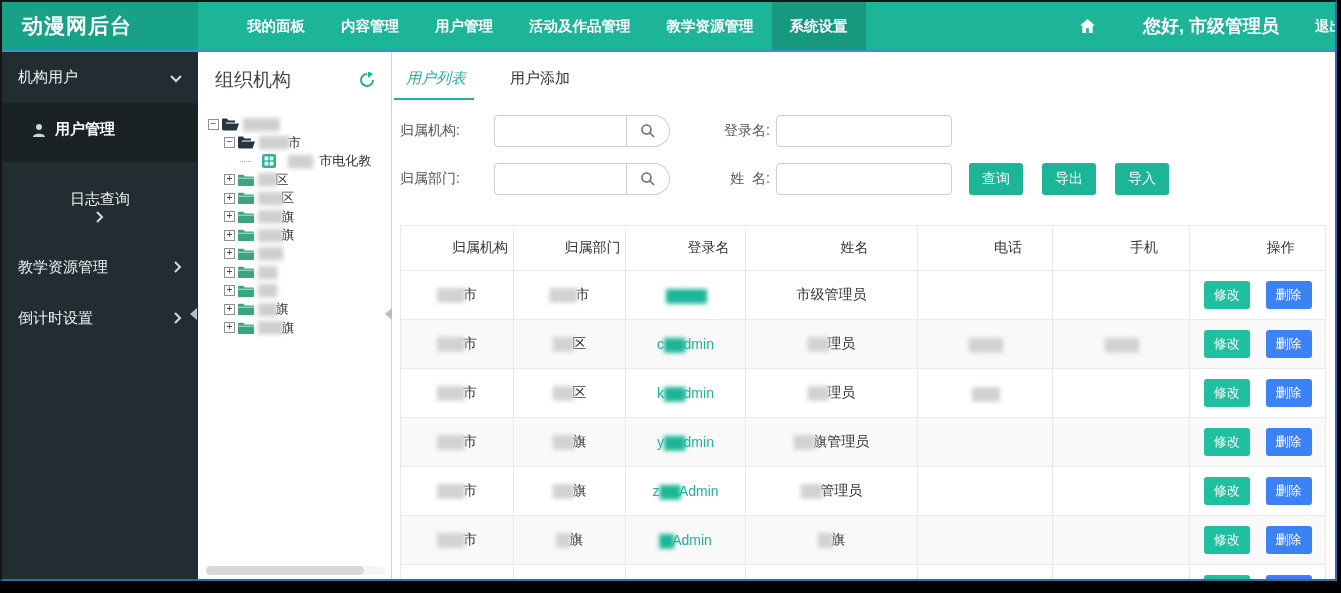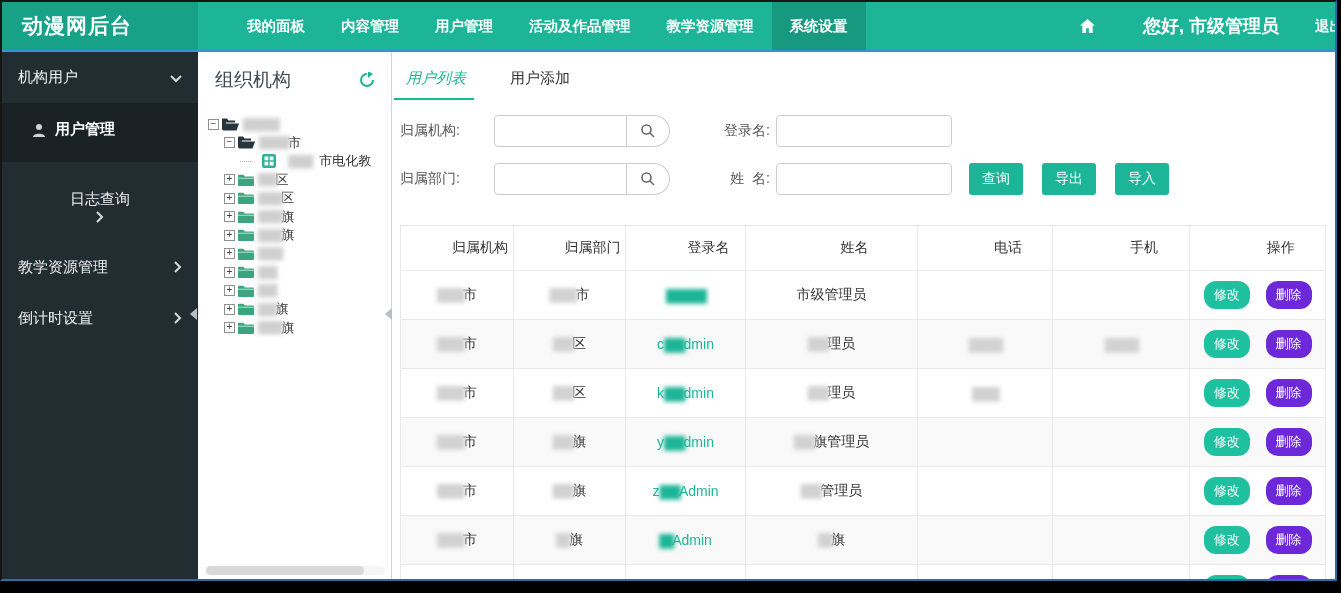--- a/index.html
+++ b/index.html
@@ -66,23 +66,23 @@
   .btns{display:flex;gap:19px;margin-left:17px;}
   .btn{height:32px;padding:0 13px;background:#1db598;color:#fff;border:none;border-radius:3px;font-size:14px;cursor:pointer;}
 
   .user-table{margin-top:30px;width:99.5%;border-collapse:collapse;table-layout:fixed;}
   .user-table th,.user-table td{border:1px solid #e9e9e9;text-align:center;font-size:14px;color:#333;overflow:hidden;white-space:nowrap;}
   .user-table th{height:42px;font-weight:400;padding-left:47px;}
   .user-table td{height:46px;}
   .user-table tbody tr:nth-child(even){background:#f9f9f9;}
   .c-login span{color:#1db598;}
   .c-login{cursor:pointer;}
-  .abtn{display:inline-block;padding:5px 10px;border-radius:12px;color:#fff;font-size:13px;border:none;cursor:pointer;}
+  .abtn{display:inline-block;padding:5px 10px;border-radius:3px;color:#fff;font-size:13px;border:none;cursor:pointer;}
   .abtn.edit{background:#1fc09f;margin-right:12px;}
-  .abtn.del{background:#6d28d9;}
+  .abtn.del{background:#3b82f6;}
 
   
   .mask{display:inline-block;color:#d2d2d2;filter:blur(2px);font-size:12px;letter-spacing:-2px;line-height:1;vertical-align:middle;}
   .mask-teal{color:#b7e0d4;}
   .tmask{display:inline-block;color:#cfcfcf;filter:blur(2px);font-size:11px;letter-spacing:-2px;line-height:1;vertical-align:middle;}
 </style>
 </head>
 <body>
 
 <div class="frame">

